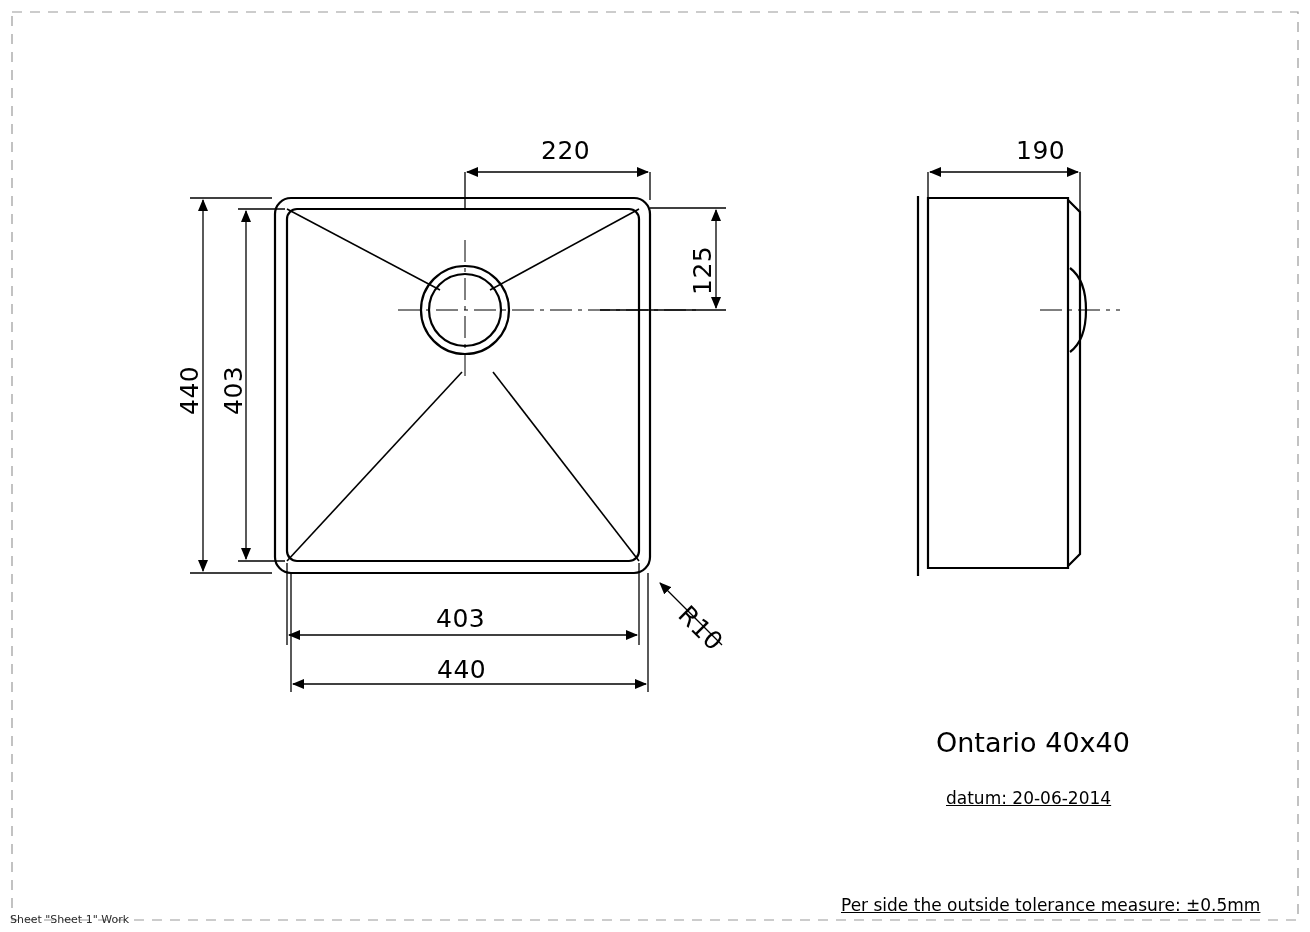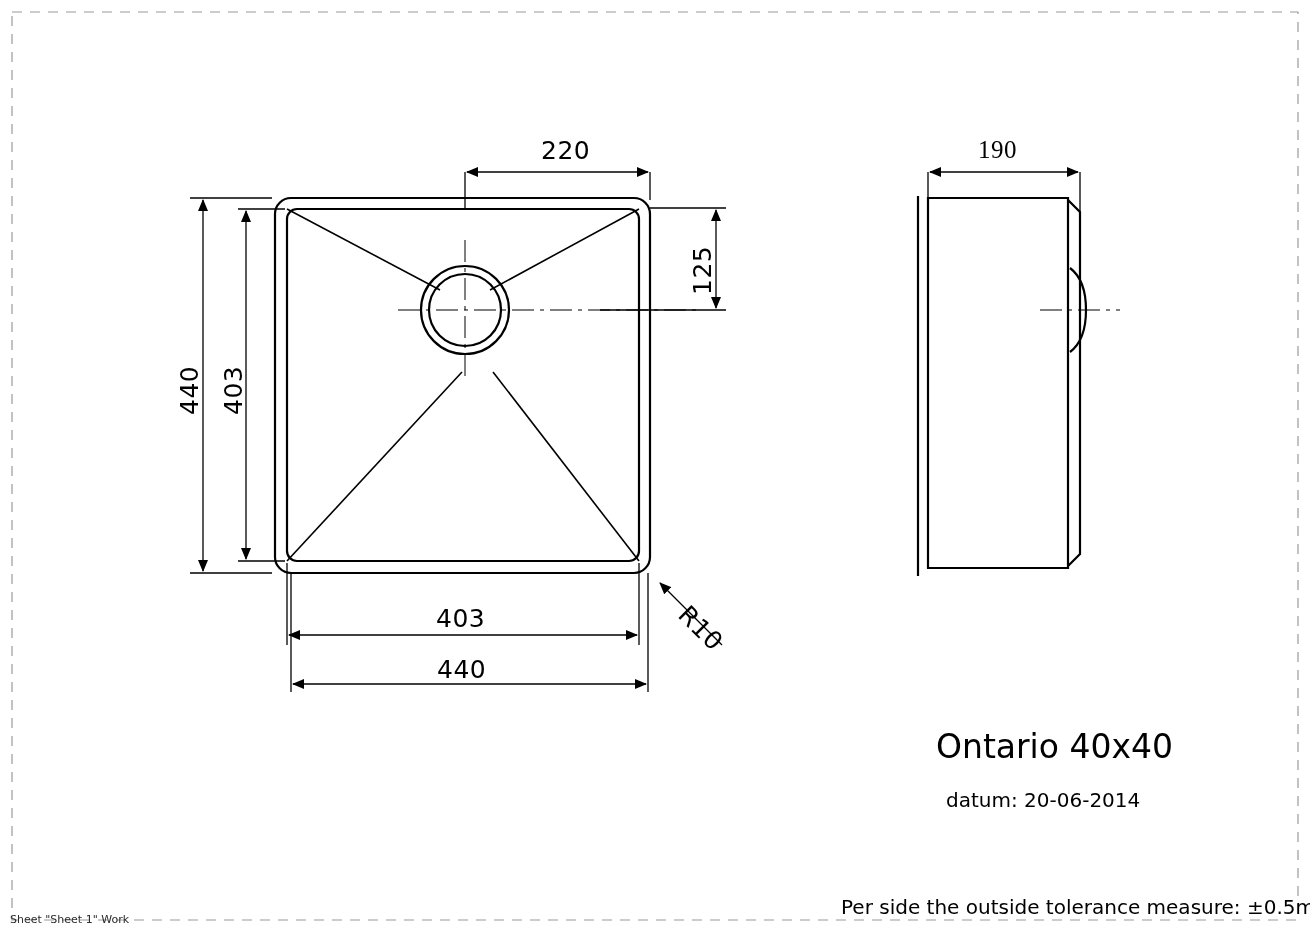--- a/index.html
+++ b/index.html
@@ -33,24 +33,25 @@
   }
   .dim {
     font-size: 25px;
     letter-spacing: 0.5px;
   }
   .dim-rot {
     transform: rotate(-90deg);
     transform-origin: left top;
   }
   .title-txt {
-    font-size: 33px;
+    font-size: 27px;
   }
   .note-txt {
-    font-size: 20px;
+    font-size: 17px;
+    text-decoration: underline;
   }
   .footer-txt {
     font-size: 11px;
     color: #2b2b2b;
   }
 </style>
 </head>
 <body>
 
 <div id="stage">
@@ -147,21 +148,21 @@
   <div class="txt dim dim-rot" style="left:175px; top:415px;">440</div>
 
   <div class="txt dim dim-rot" style="left:219px; top:415px;">403</div>
 
   <div class="txt dim" style="left:436px; top:604px;">403</div>
 
   <div class="txt dim" style="left:437px; top:655px;">440</div>
 
   <div class="txt dim" style="left:693px; top:600px; transform: rotate(45deg); transform-origin: left top;">R10</div>
 
-  <div class="txt dim" style="left:978px; top:136px;font-family:Liberation Serif, serif;">190</div>
+  <div class="txt dim" style="left:1016px; top:136px;">190</div>
 
   <div class="txt title-txt" style="left:936px; top:727px;">Ontario 40x40</div>
 
   <div class="txt note-txt" style="left:946px; top:788px;">datum: 20-06-2014</div>
 
 
 
   <div class="txt note-txt" style="left:841px; top:895px;">Per side the outside tolerance measure: ±0.5mm</div>
 
   <div class="txt footer-txt" style="left:10px; top:913px;">Sheet "Sheet 1" Work</div>

